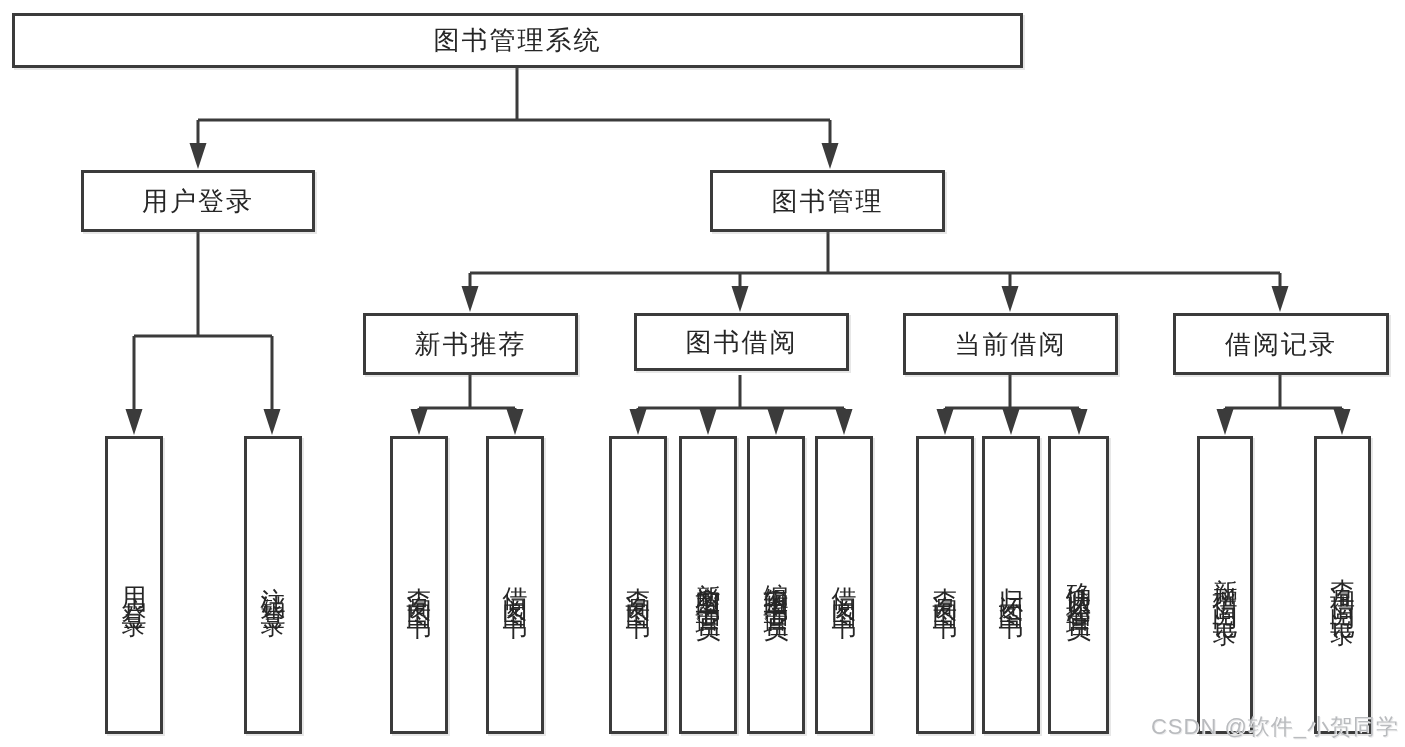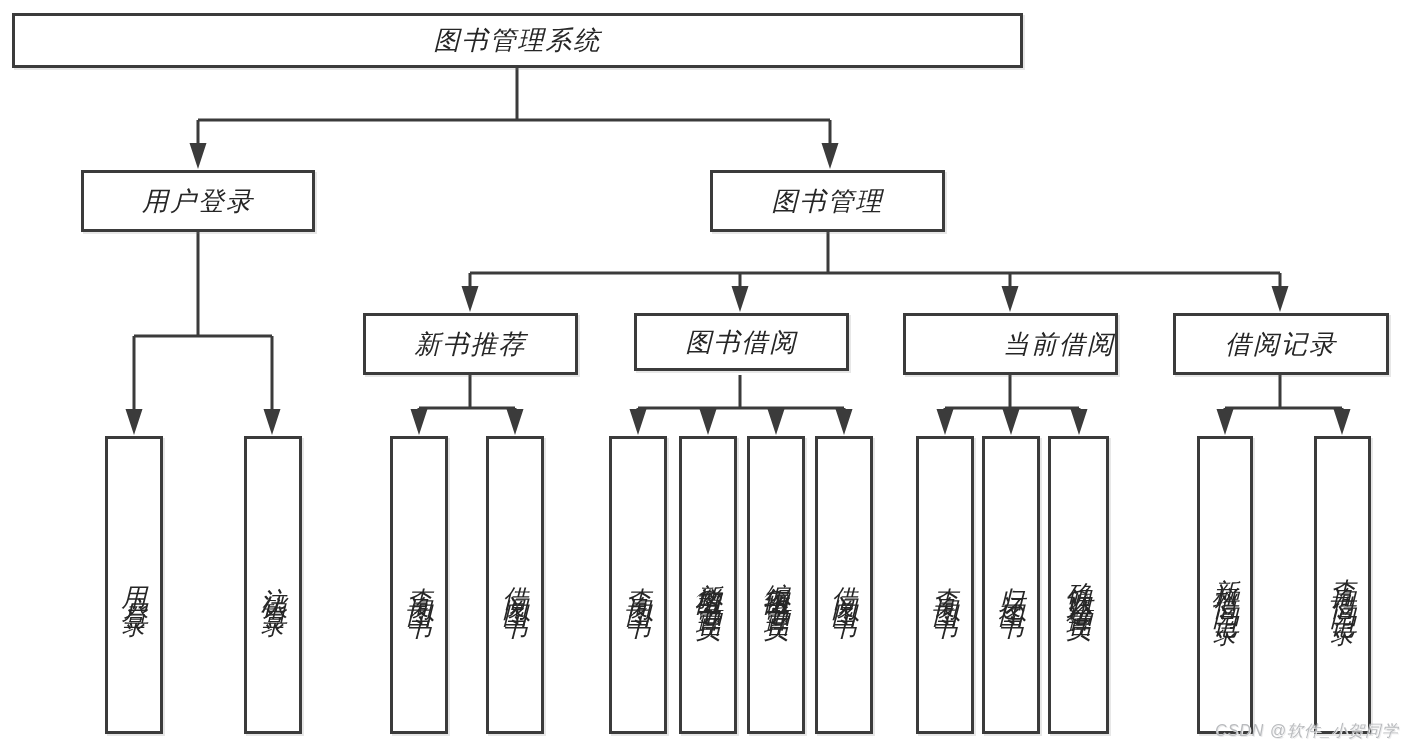--- a/index.html
+++ b/index.html
@@ -6,33 +6,31 @@
   .canvas{
     position:relative;width:1405px;height:747px;background:#ffffff;
     font-family:"Liberation Sans","DejaVu Sans",sans-serif;color:#262626;overflow:hidden;
   }
   .wires{position:absolute;left:0;top:0;width:1405px;height:747px;pointer-events:none;}
   .node{
     position:absolute;box-sizing:border-box;background:#ffffff;border:3px solid #3b3b3b;
     display:flex;align-items:center;justify-content:center;
     font-size:26px;font-weight:500;letter-spacing:2px;
     box-shadow:2px 2px 0 rgba(120,120,120,0.18);
-    font-style:italic;
   }
   .leaf{font-size:25px;letter-spacing:0;}
   .leaf .vtext{
     writing-mode:vertical-rl;text-orientation:mixed;
     letter-spacing:9px;line-height:1;white-space:nowrap;
   }
   .leaf.long .vtext{letter-spacing:5px;}
   .watermark{
     position:absolute;right:6px;bottom:5px;
-    font-size:16px;letter-spacing:1px;color:#b9bbbe;
+    font-size:22px;letter-spacing:1px;color:#b9bbbe;
     text-shadow:1px 1px 0 #ededee;
-    font-style:italic;
   }
 </style>
 </head>
 <body>
 
 <div class="canvas">
 
   <svg class="wires" viewBox="0 0 1405 747" xmlns="http://www.w3.org/2000/svg">
     <path fill="none" stroke="#3b3b3b" stroke-width="3" d="
       M517,68 V120 M198,120 H830 M198,120 V146 M830,120 V146
@@ -68,21 +66,21 @@
   <div class="node" style="left:363px;top:313px;width:215px;height:62px;">
     <span>新书推荐</span>
   </div>
 
   <div class="node" style="left:710px;top:170px;width:235px;height:62px;">
     <span>图书管理</span>
   </div>
   <div class="node" style="left:634px;top:313px;width:215px;height:58px;">
     <span>图书借阅</span>
   </div>
-  <div class="node" style="left:903px;top:313px;width:215px;height:62px;justify-content:flex-end;">
+  <div class="node" style="left:903px;top:313px;width:215px;height:62px;">
     <span>当前借阅</span>
   </div>
   <div class="node" style="left:1173px;top:313px;width:216px;height:62px;">
     <span>借阅记录</span>
   </div>
 
   <div class="node leaf" style="left:105px;top:436px;width:58px;height:298px;">
     <span class="vtext">用户登录</span>
   </div>
   <div class="node leaf" style="left:244px;top:436px;width:58px;height:298px;">

